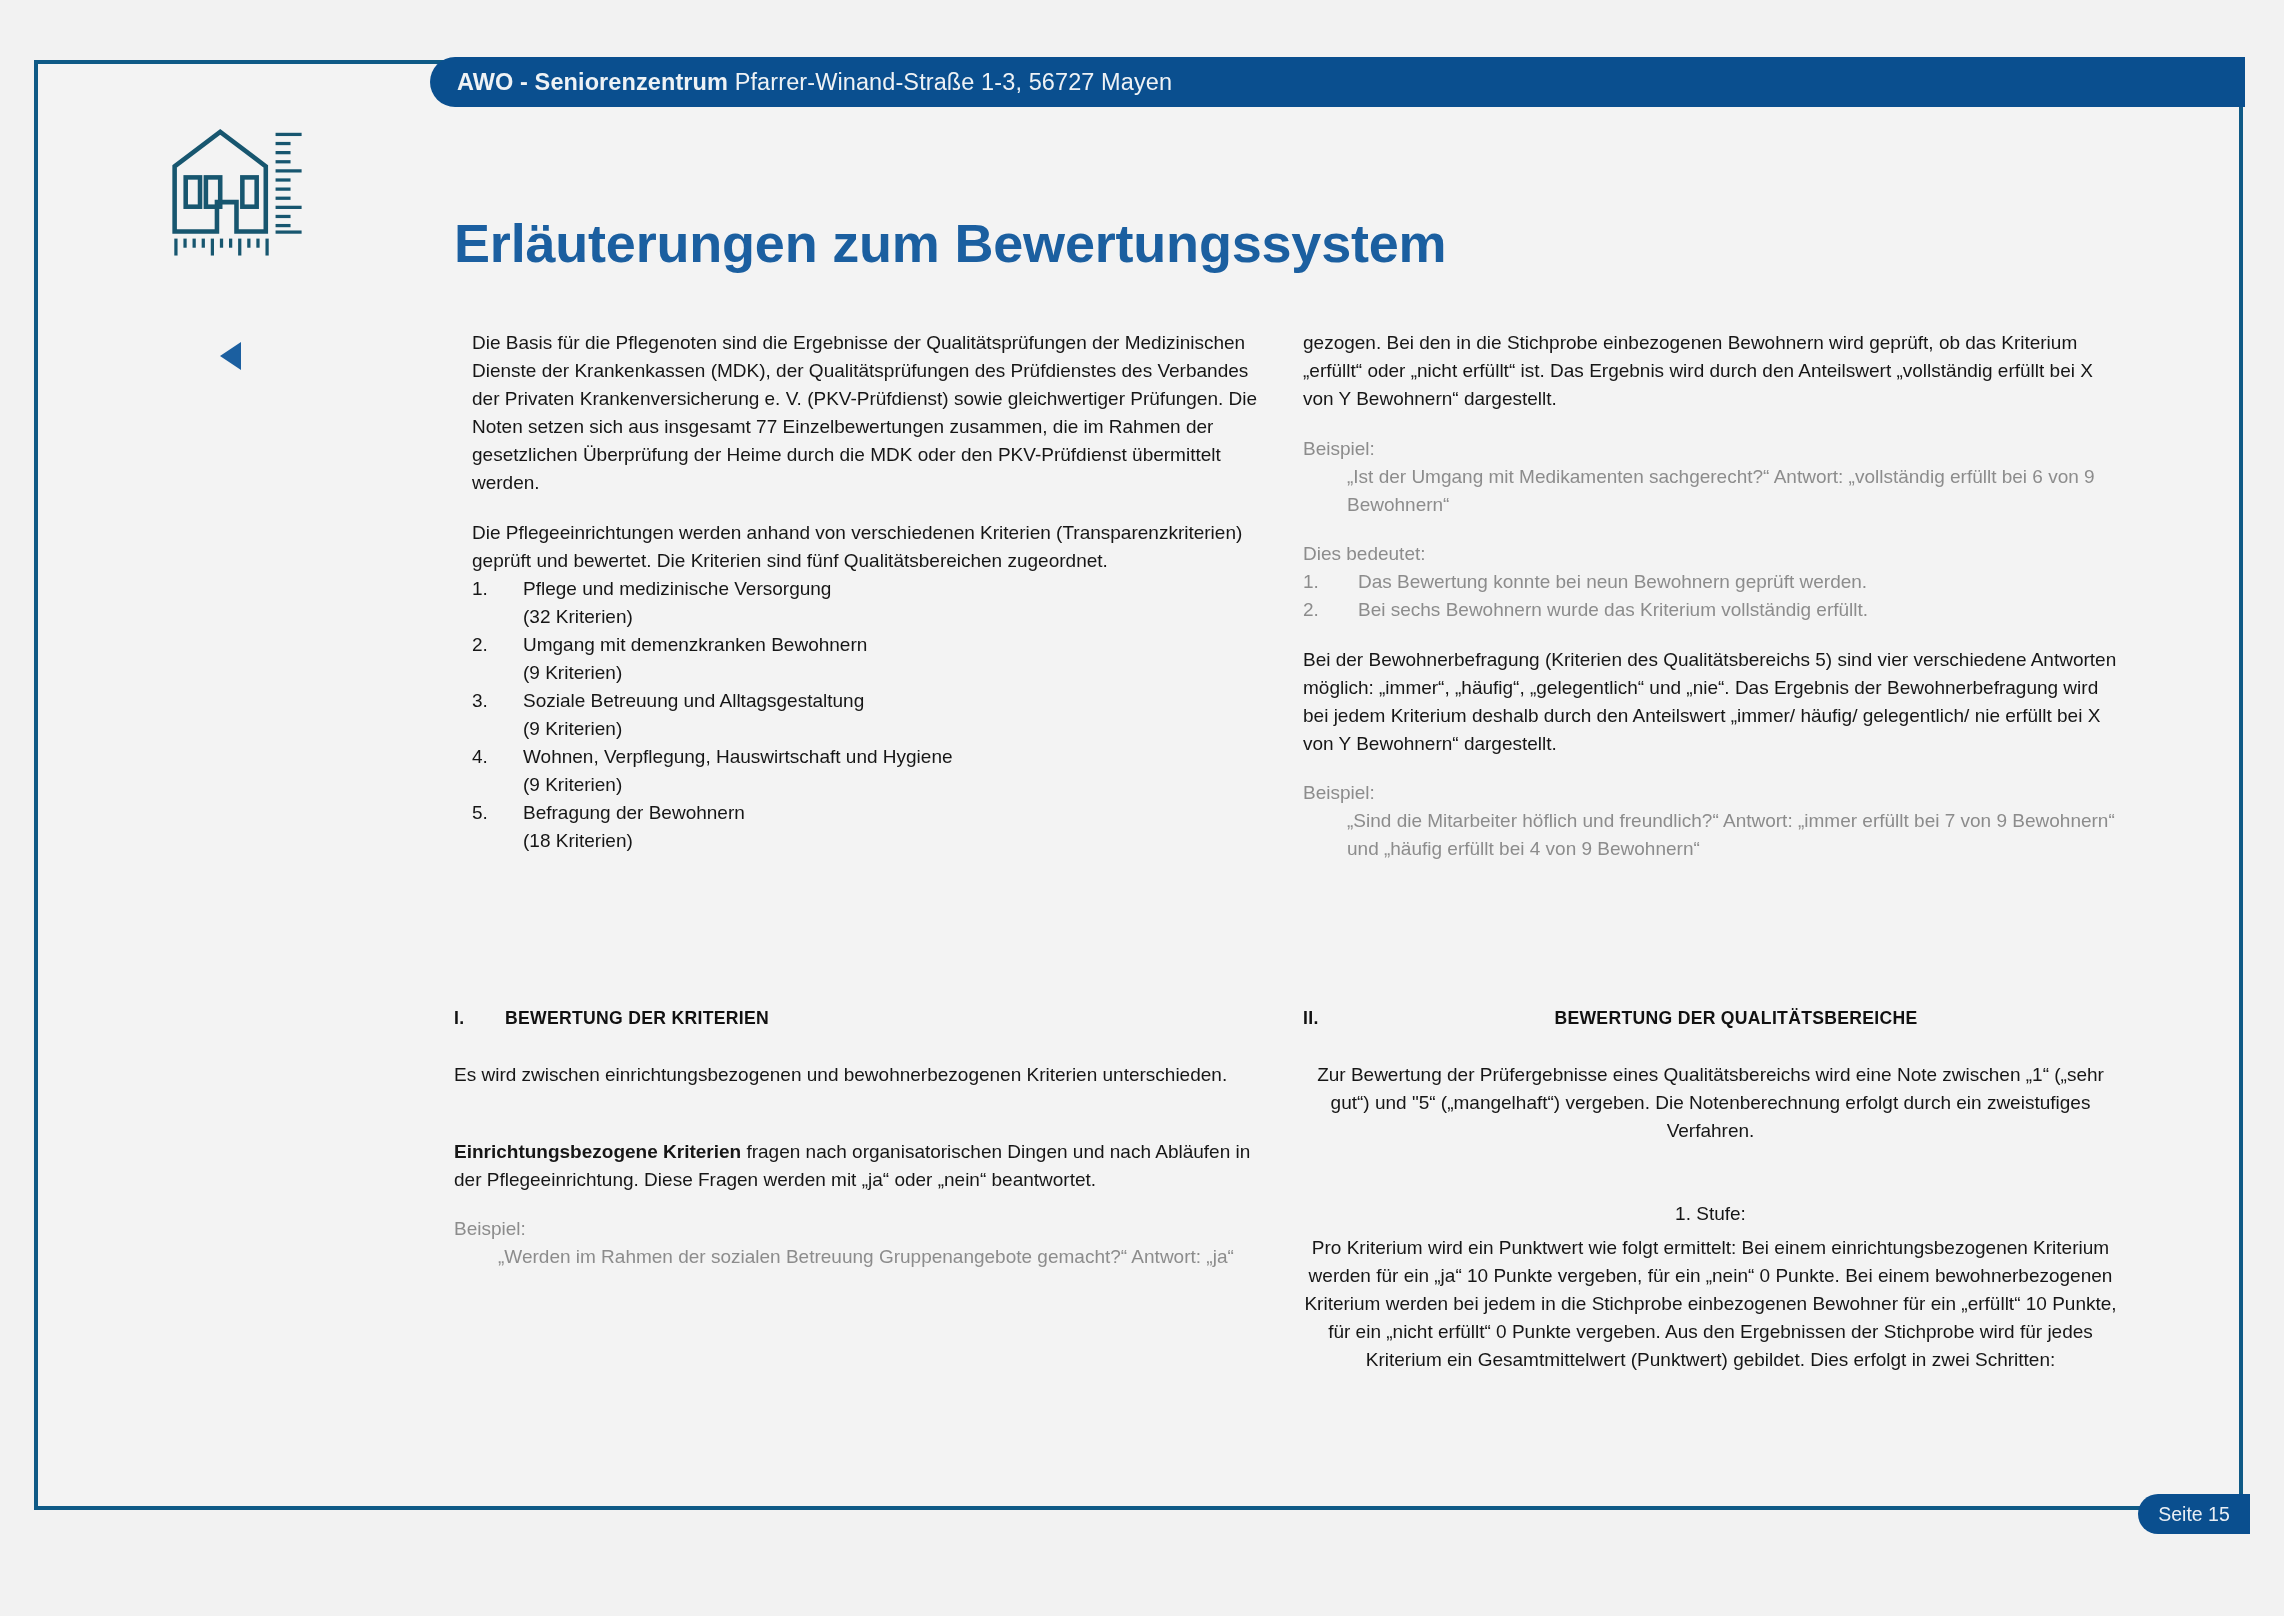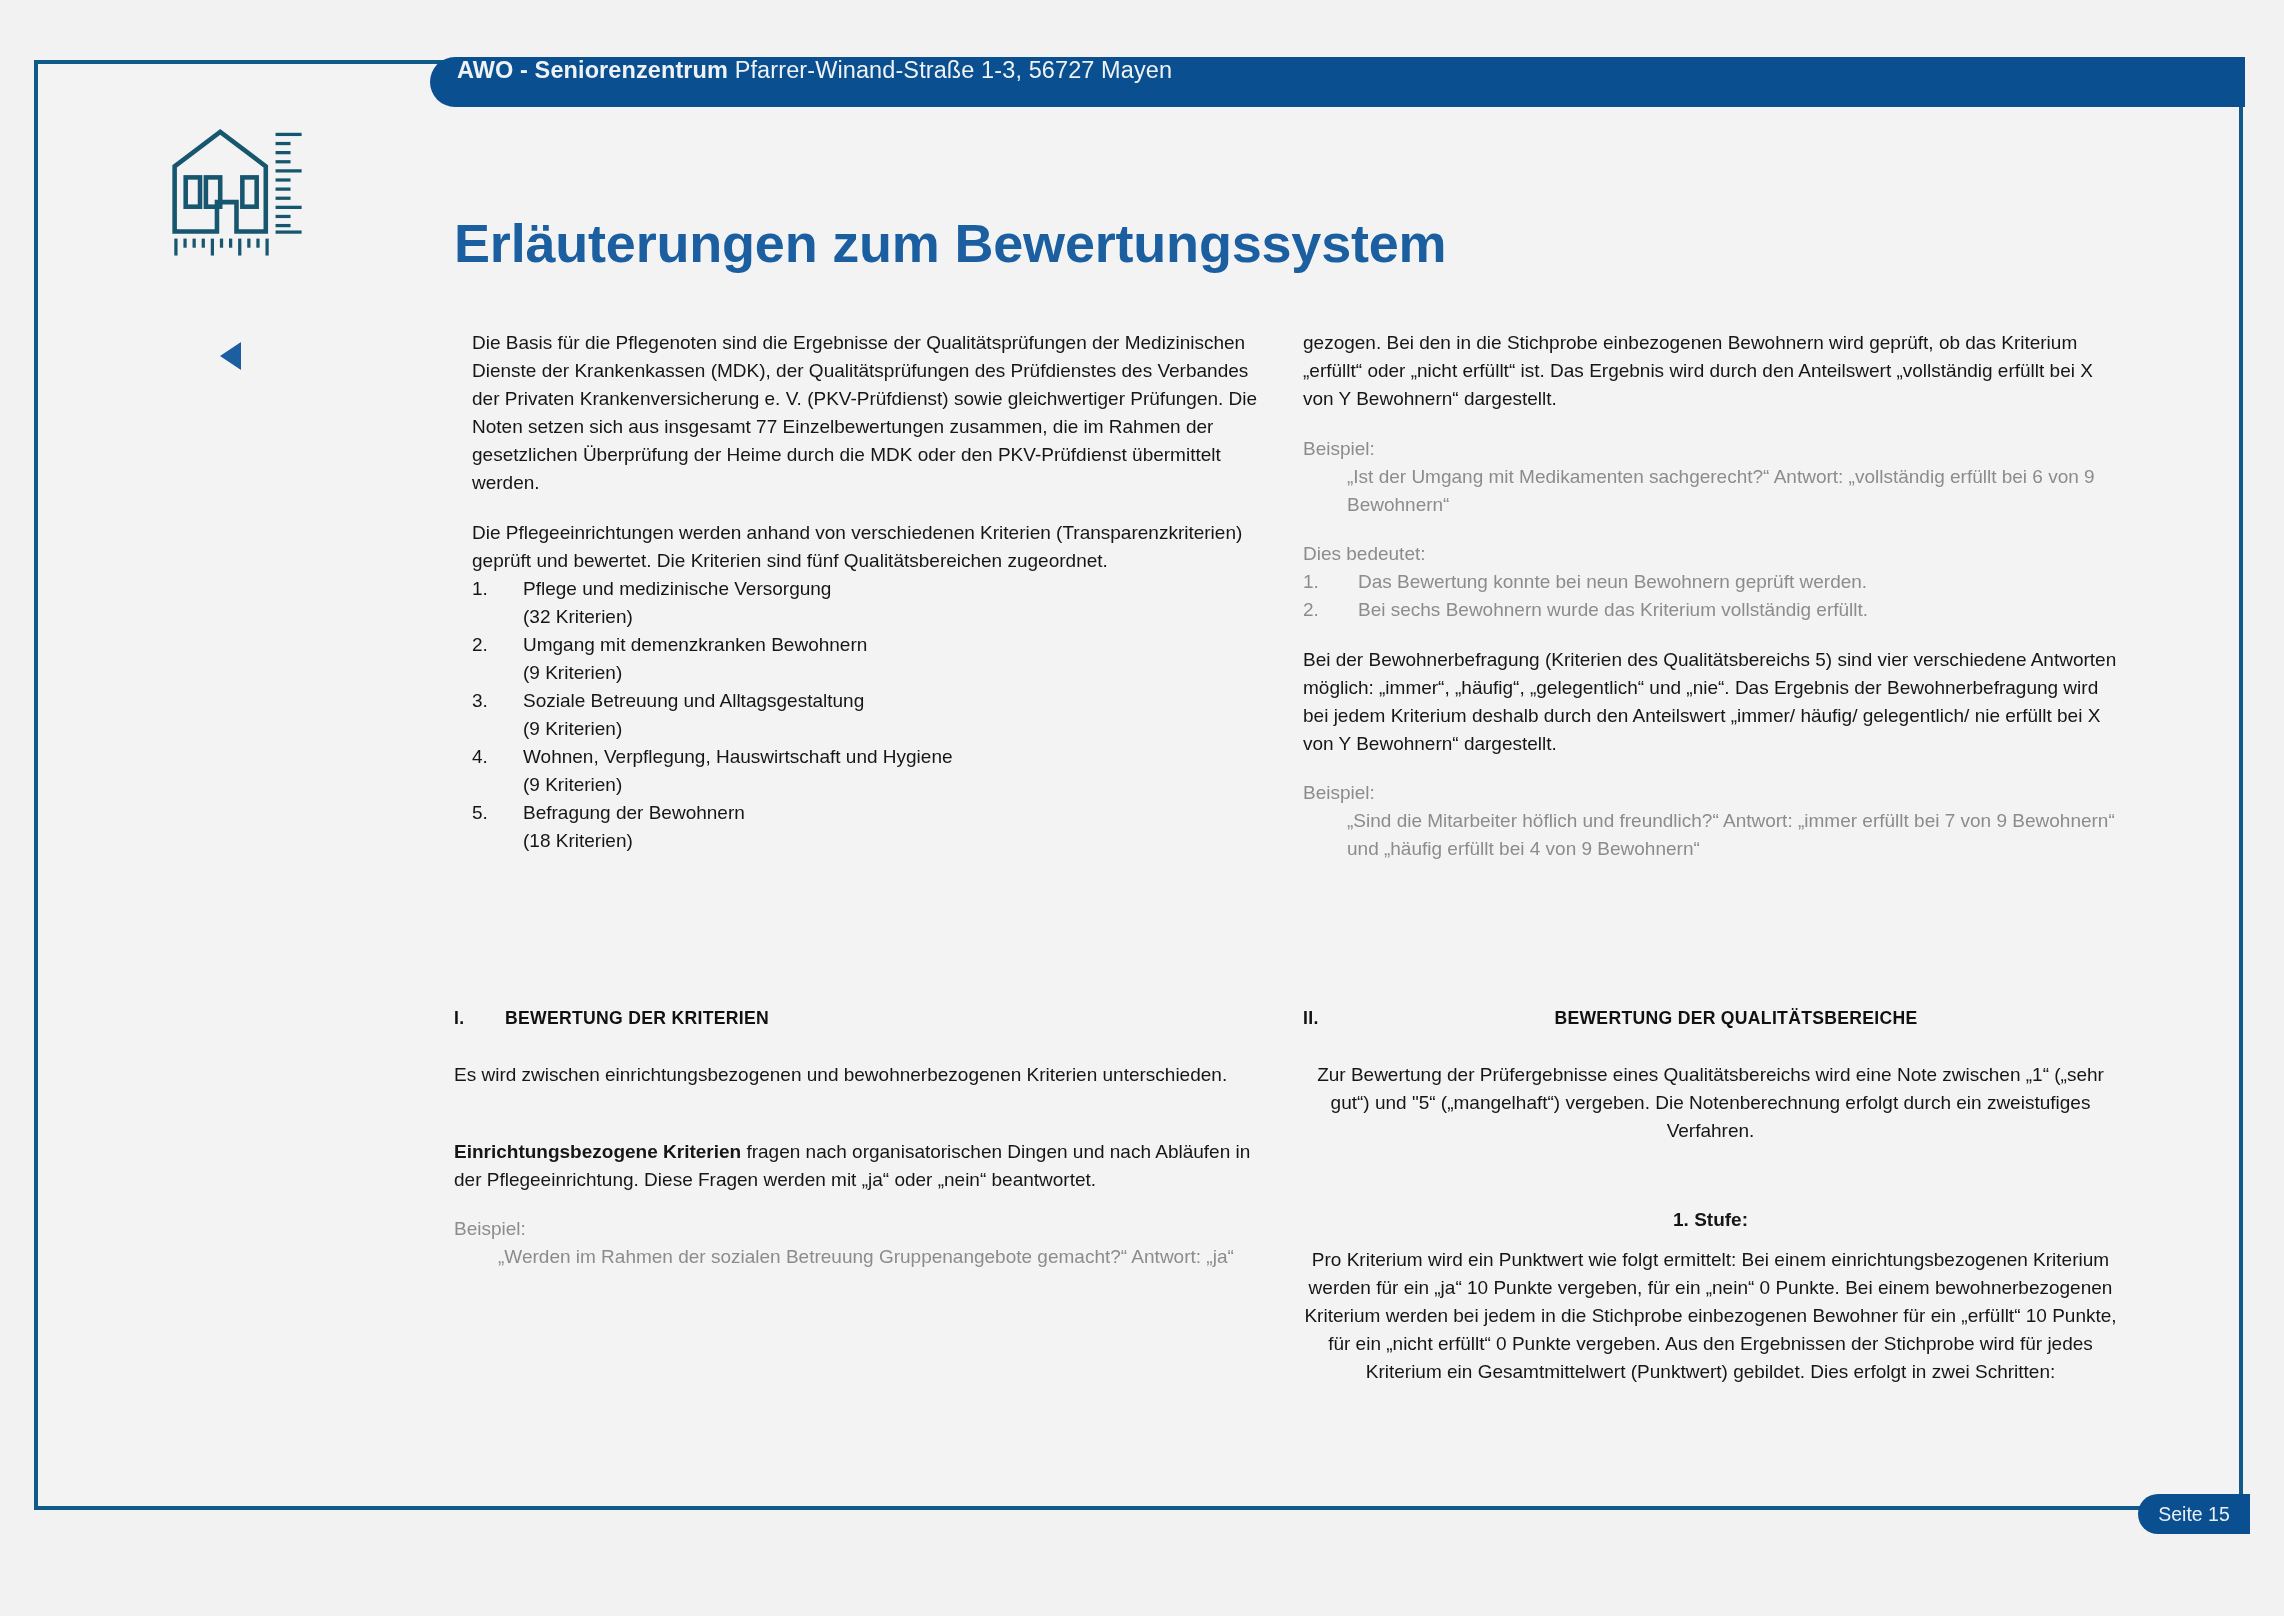--- a/index.html
+++ b/index.html
@@ -31,20 +31,21 @@
   
   .header-band {
     position: absolute;
     left: 430px;
     top: 57px;
     width: 1815px;
     height: 50px;
     background: #0a4f8f;
     border-radius: 25px 0 0 25px;
     display: flex;
+    align-items: center;
     z-index: 5;
   }
   .header-text {
     color: #eef2f5;
     font-size: 23.5px;
     letter-spacing: 0.1px;
     margin-left: 27px;
     white-space: nowrap;
   }
   .header-text .brand { font-weight: bold; }
@@ -165,21 +166,21 @@
   .sec-block-left  { position: absolute; left: 454px;  top: 1004px; width: 802px; }
   .sec-block-right { position: absolute; left: 1303px; top: 1004px; width: 815px; text-align: center; }
   .sec-block-left, .sec-block-right {
     font-size: 19px;
     line-height: 28px;
     color: #161616;
   }
   .sec-block-left p, .sec-block-right p { margin: 0 0 21.5px 0; }
   .spacer-lg { height: 27px; }
 
-  .sub-head { font-weight: bold; margin: 12px !important; }
+  .sub-head { font-weight: normal; margin: 6px !important; }
 
   
   .page-pill {
     position: absolute;
     right: 34px;
     bottom: 82px;
     width: 112px;
     height: 40px;
     background: #0a4f8f;
     border-radius: 20px 0 0 20px;

